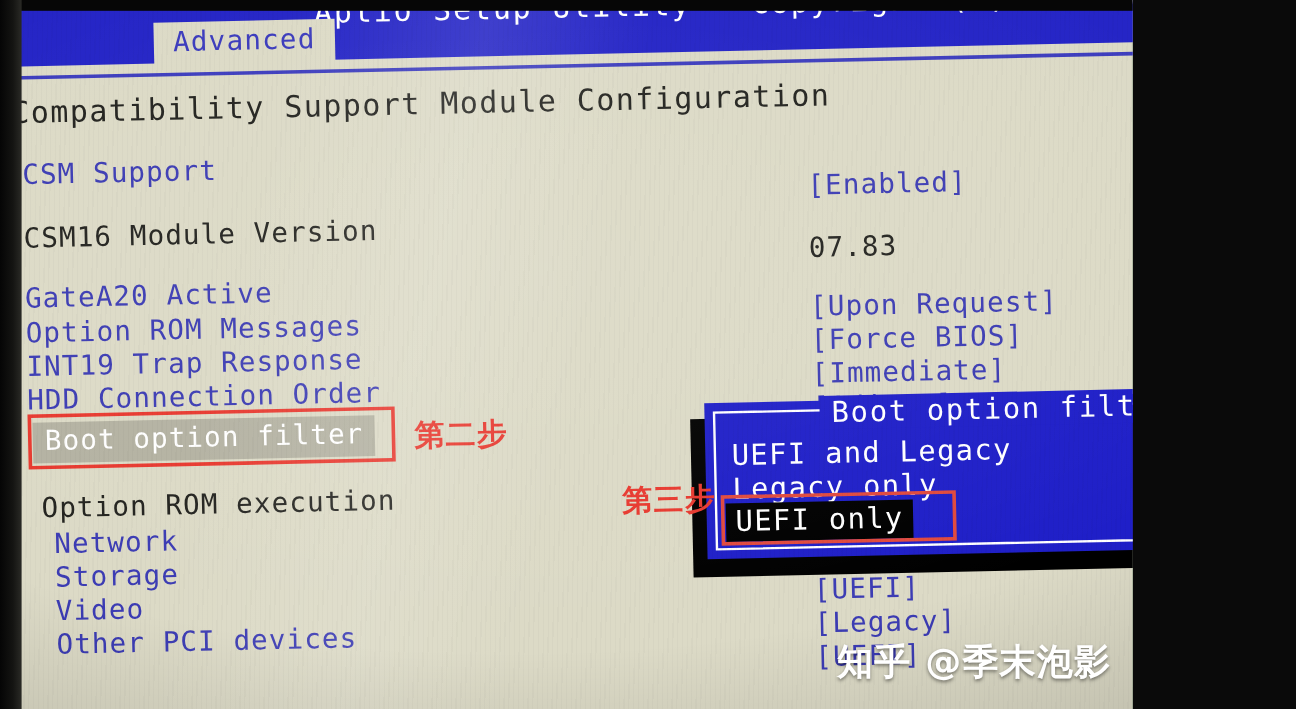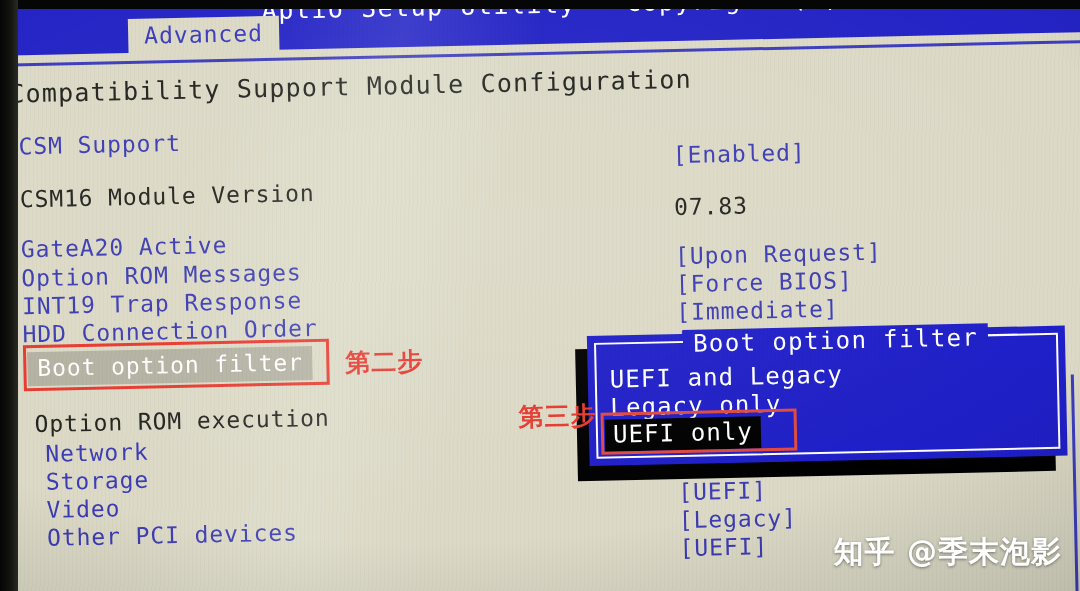--- a/index.html
+++ b/index.html
@@ -2,21 +2,21 @@
 <html><head>
 <meta charset="utf-8">
 <style>
   html,body{margin:0;padding:0;}
   body{
     width:1080px;height:591px;overflow:hidden;
     background:#0a0a0a;
     font-family:"DejaVu Sans Mono","Liberation Mono",monospace;
   }
   #photo{
-    position:absolute;inset:0;width:1080px;height:591px;overflow:hidden;
+    position:absolute;inset:0;width:944px;height:591px;overflow:hidden;
     background:#14532d;
   }
   
   #screen{
     position:absolute;
     left:-14px; top:-18px;
     width:1112px; height:632px;
     background:#dcdac6;
     transform:rotate(-1.25deg);
     transform-origin:50% 50%;

